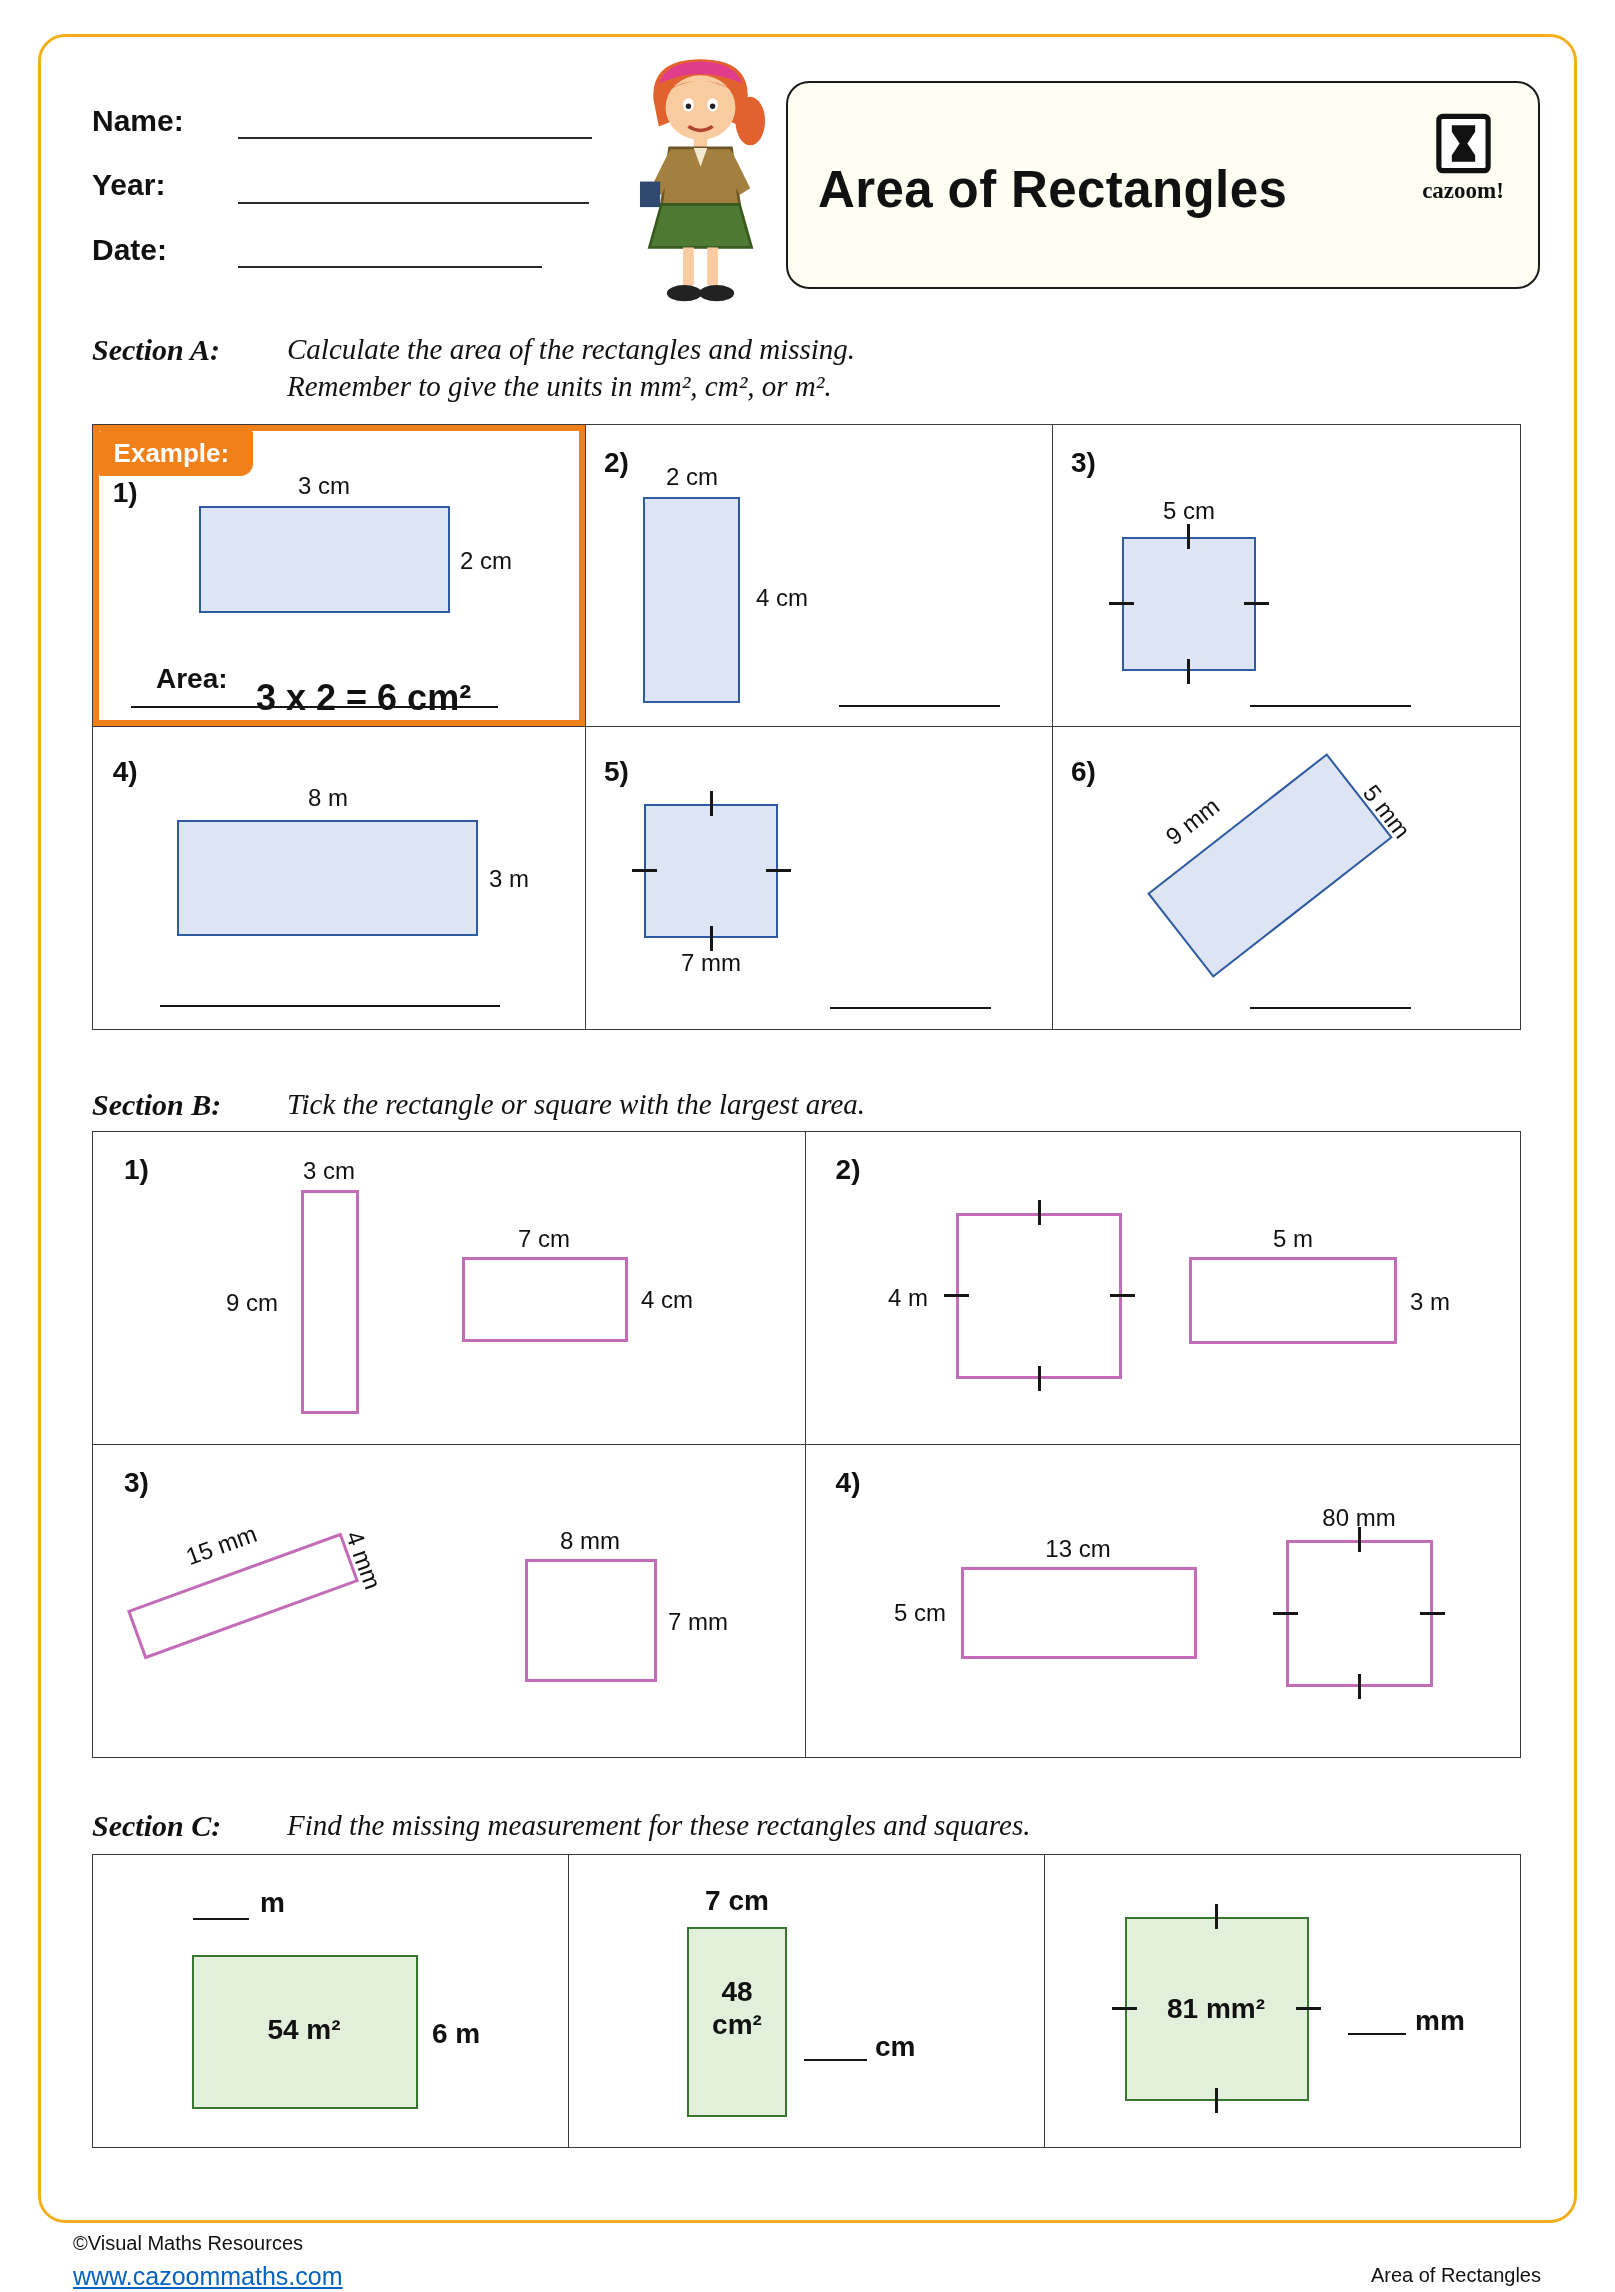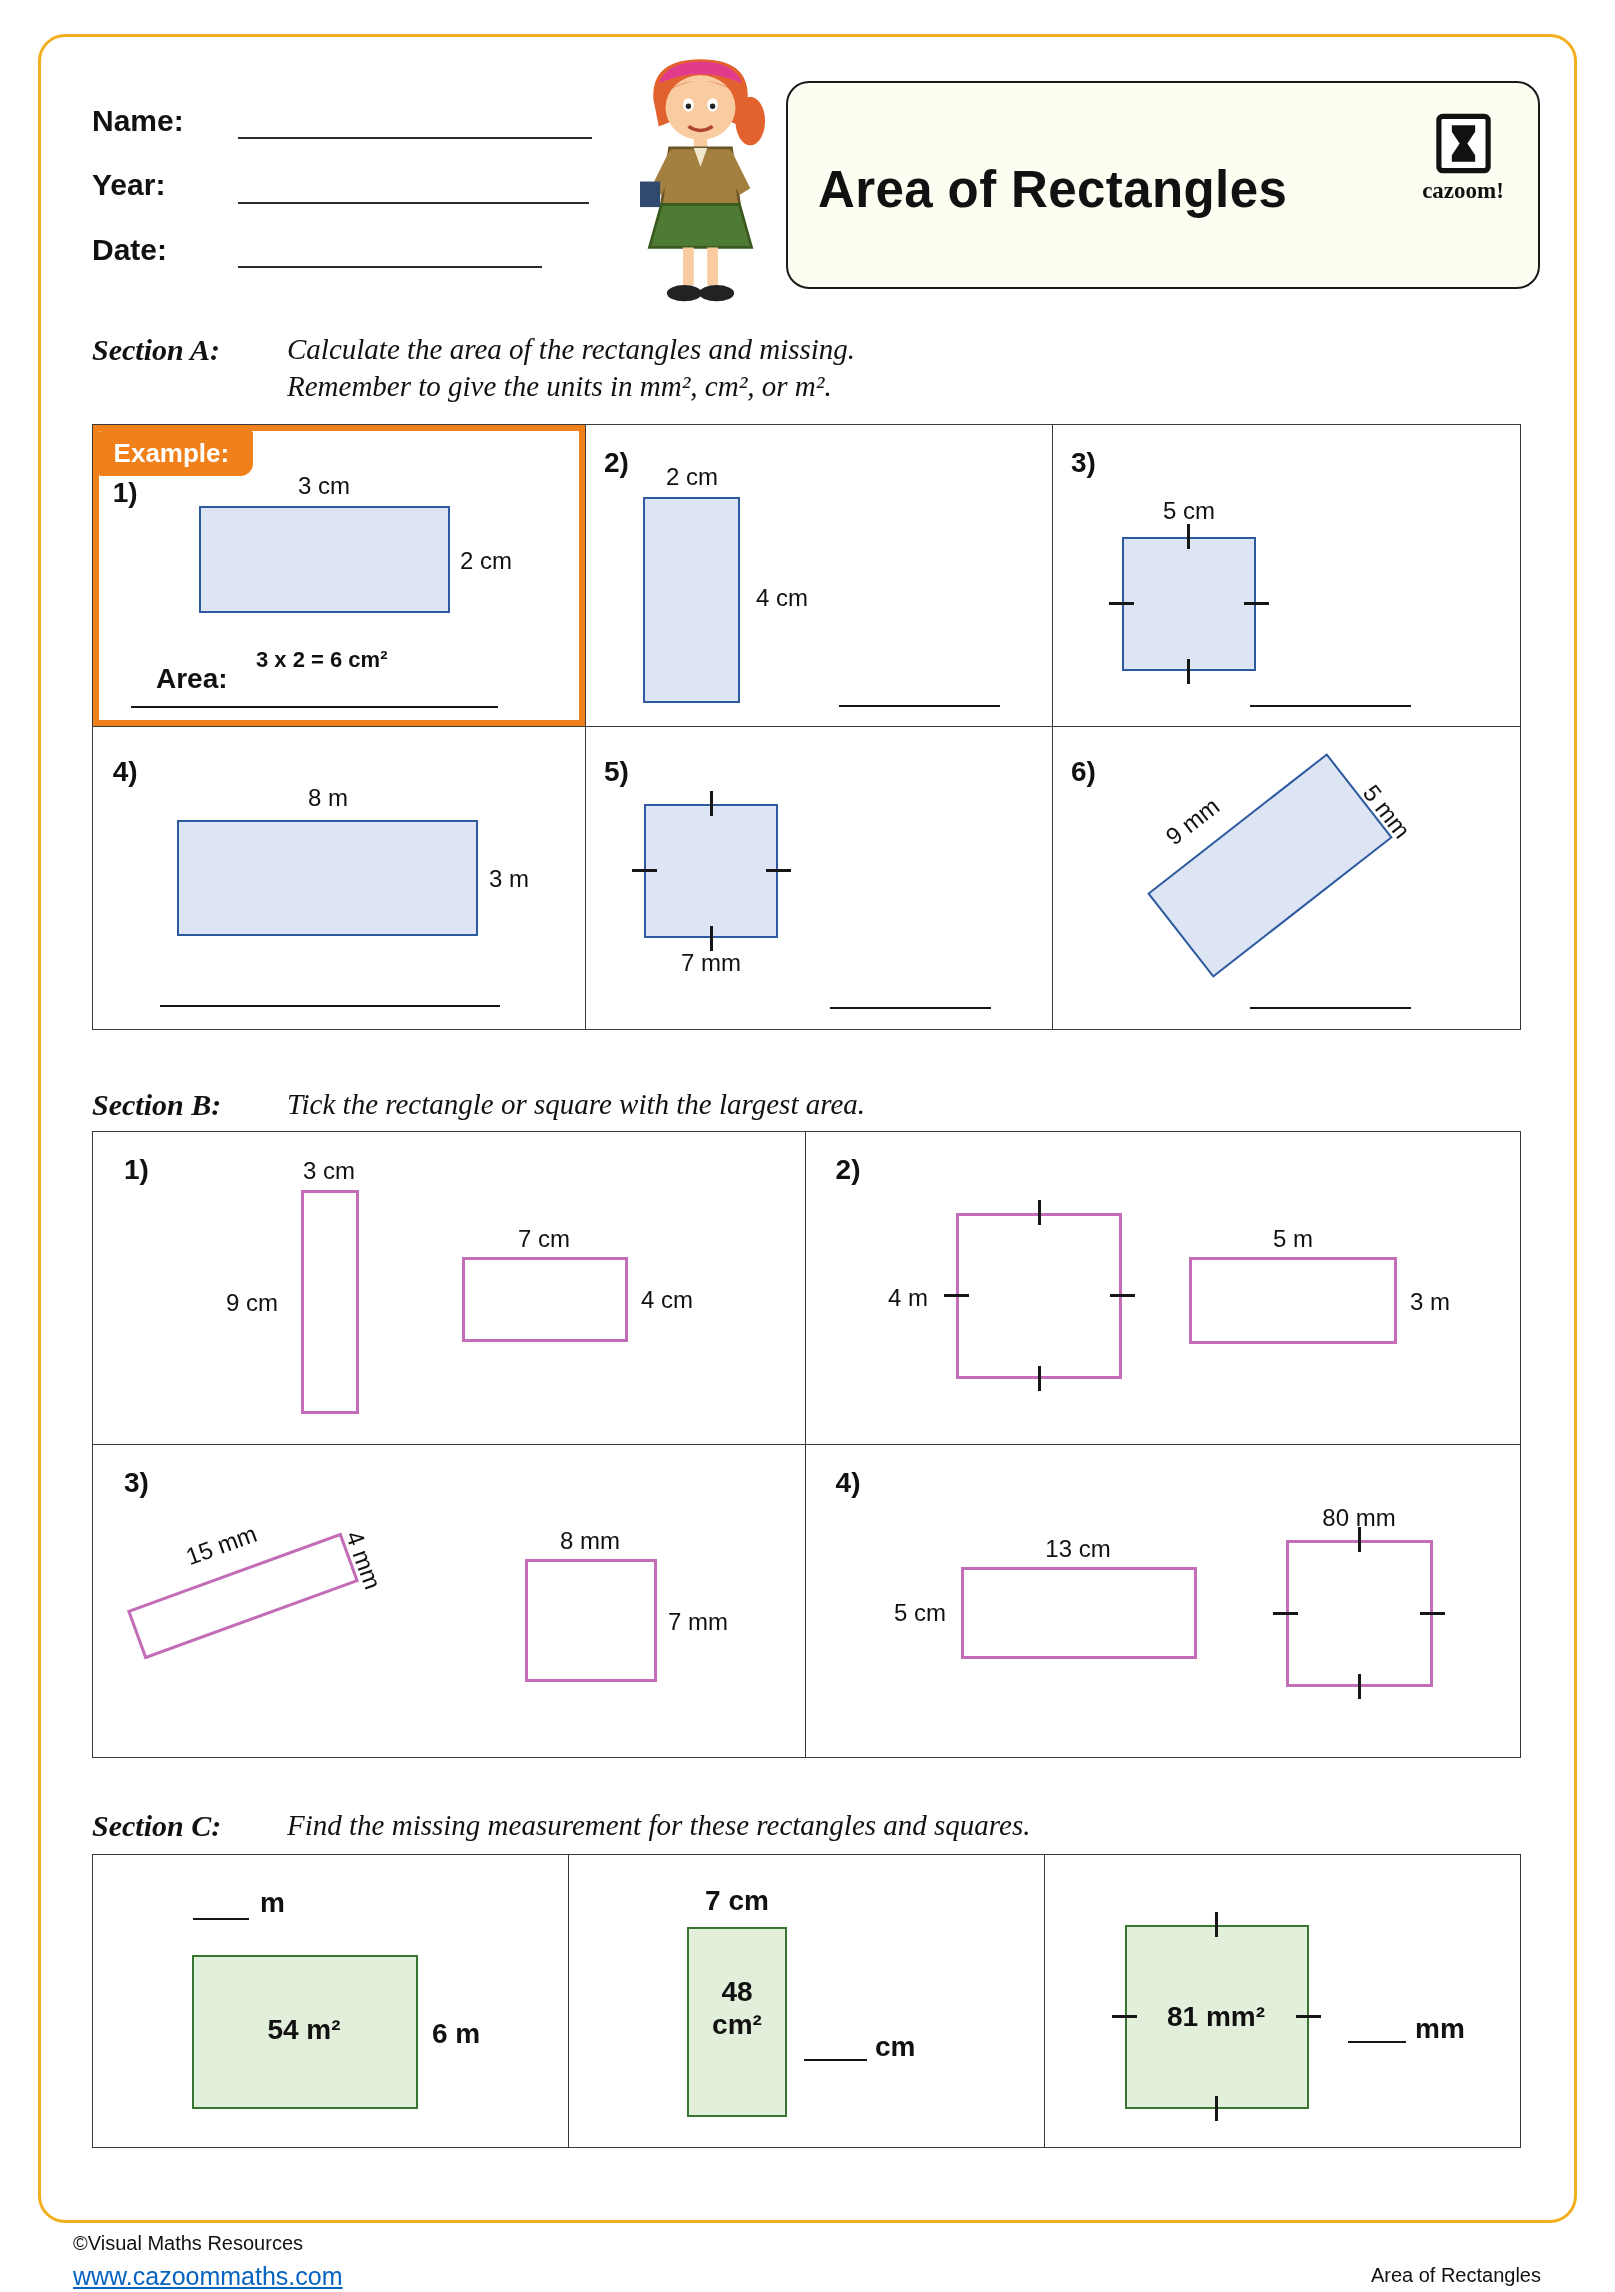--- a/index.html
+++ b/index.html
@@ -100,21 +100,21 @@
   <div class="grid" style="left:92px;top:424px;width:1427px;height:604px;">
 
     <div class="cell br bb" style="left:0;top:0;width:493px;height:302px;">
       <div class="ex-border"></div>
       <div class="ex-badge">Example:</div>
       <span class="qnum" style="left:19.7px;top:52px;">1)</span>
       <div class="shape blue" style="left:106px;top:81px;width:251px;height:107px;"></div>
       <span class="dim dimc" style="left:231px;top:47px;">3 cm</span>
       <span class="dim" style="left:367px;top:122px;">2 cm</span>
       <span class="dim" style="left:63px;top:238px;font-weight:bold;font-size:28px;">Area:</span>
-      <span class="dim" style="left:163px;top:222px;font-weight:bold;font-size:22px;">3 x 2 = 6 cm²</span>
+      <span class="dim" style="left:163px;top:252px;font-weight:bold;font-size:36px;">3 x 2 = 6 cm²</span>
       <div class="ans" style="left:38px;top:281px;width:367px;"></div>
     </div>
 
     <div class="cell br bb" style="left:493px;top:0;width:467px;height:302px;">
       <span class="qnum" style="left:18px;top:22.4px;">2)</span>
       <div class="shape blue" style="left:57px;top:72px;width:97px;height:206px;"></div>
       <span class="dim dimc" style="left:106px;top:38px;">2 cm</span>
       <span class="dim" style="left:170px;top:159px;">4 cm</span>
       <div class="ans" style="left:253px;top:280px;width:161px;"></div>
     </div>
@@ -225,21 +225,21 @@
 
     <div class="cell br" style="left:476px;top:0;width:476px;height:292px;">
       <span class="dim dimc cdim" style="left:168px;top:29.6px;">7 cm</span>
       <div class="shape green" style="left:118px;top:72px;width:100px;height:190px;"></div>
       <span class="dim dimc cdim" style="left:168px;top:121px;">48</span>
       <span class="dim dimc cdim" style="left:168px;top:154px;">cm²</span>
       <div class="ans" style="left:235px;top:204px;width:63px;"></div>
       <span class="dim cdim" style="left:306px;top:176px;">cm</span>
     </div>
 
-    <div class="cell" style="left:951px;top:16px;width:476px;height:292px;">
+    <div class="cell" style="left:951px;top:8px;width:476px;height:292px;">
       <div class="shape green" style="left:81px;top:54px;width:184px;height:184px;"></div>
       <div class="tick tickv" style="left:171px;top:41px;"></div>
       <div class="tick tickv" style="left:171px;top:225px;"></div>
       <div class="tick tickh" style="left:68px;top:144px;"></div>
       <div class="tick tickh" style="left:252px;top:144px;"></div>
       <span class="dim dimc cdim" style="left:172px;top:130px;">81 mm²</span>
       <div class="ans" style="left:304px;top:170px;width:58px;"></div>
       <span class="dim cdim" style="left:371px;top:142px;">mm</span>
     </div>
   </div>

